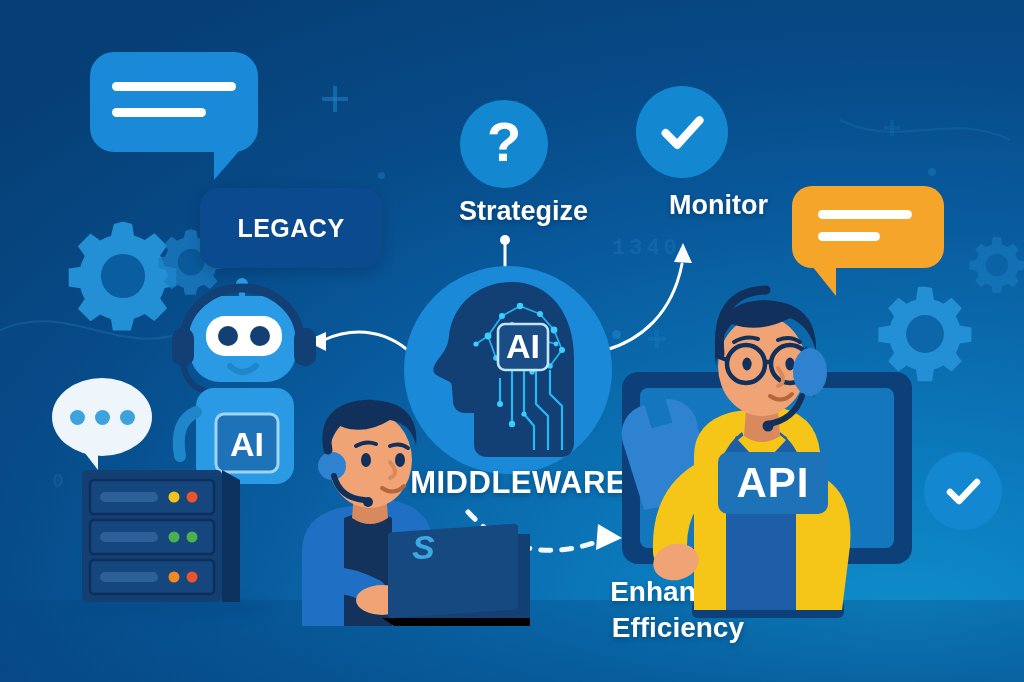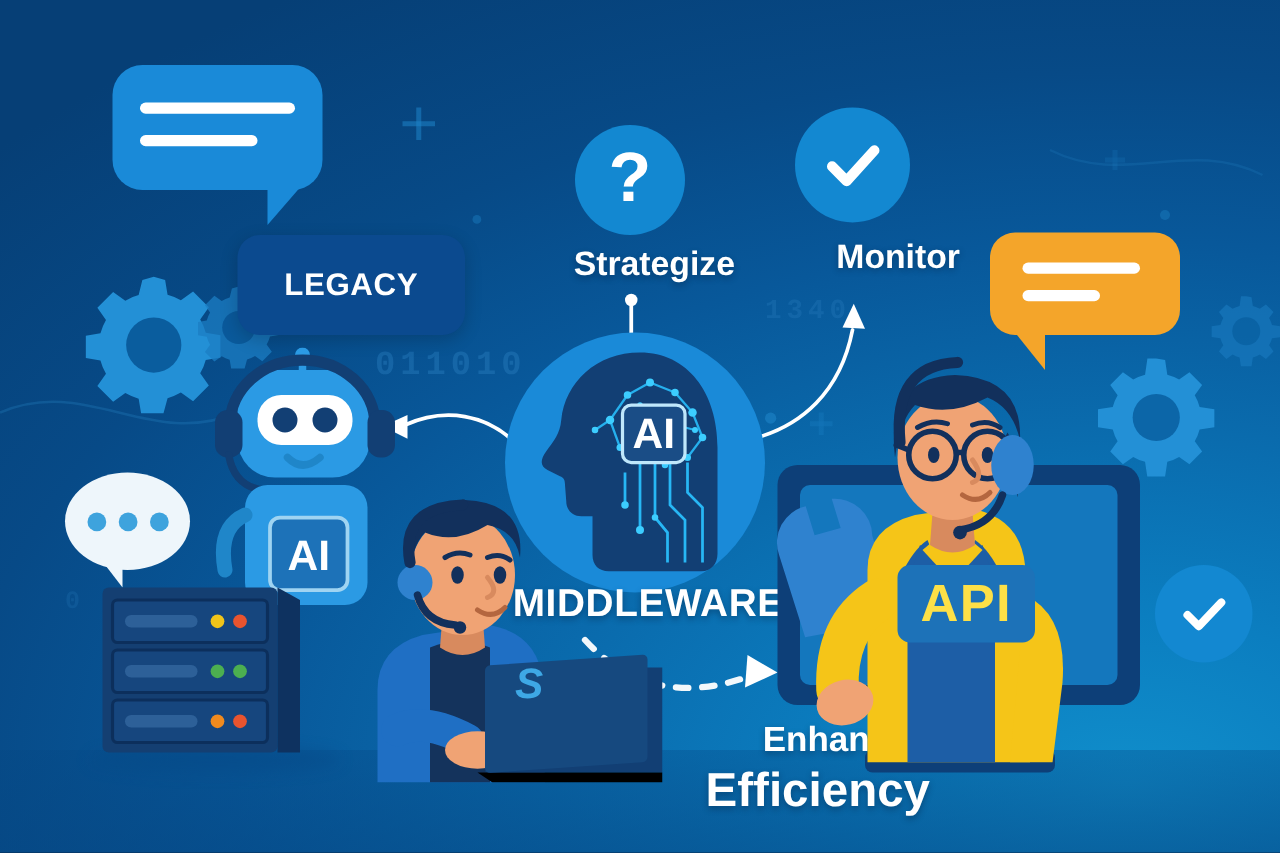--- a/index.html
+++ b/index.html
@@ -23,41 +23,40 @@
   .chip{
     position:absolute;background:#0b4a8f;color:#fff;border-radius:16px;
     display:flex;align-items:center;justify-content:center;text-align:center;
     font-weight:700;line-height:1.12;letter-spacing:.5px;
     box-shadow:0 4px 14px rgba(0,0,0,.18);
   }
   .plainLabel{position:absolute;color:#fff;font-weight:700;text-align:right;line-height:1.12;
               text-shadow:0 2px 5px rgba(0,20,45,.35);}
   .badge{
     position:absolute;border-radius:10px;display:flex;align-items:center;justify-content:center;
-    color:#fde047;font-weight:700;letter-spacing:1px;
+    color:#ffffff;font-weight:700;letter-spacing:1px;
   }
   
   .bubble{position:absolute;border-radius:24px;}
   .bubble .ln{position:absolute;background:#fff;border-radius:8px;}
   .bTail{position:absolute;width:0;height:0;}
   .dotBubble{position:absolute;background:#eef6fb;border-radius:50%;}
   .dotBubble .d{position:absolute;width:15px;height:15px;border-radius:50%;background:#3ea3dd;top:50%;margin-top:-7px;}
   
   .circNode{position:absolute;border-radius:50%;background:#1388d1;display:flex;align-items:center;justify-content:center;}
   
   .monFrame{position:absolute;background:#0d3f78;border-radius:16px;}
   .monScreen{position:absolute;background:#1477bd;border-radius:8px;}
   .monStand{position:absolute;background:#0d3f78;}
 </style>
 </head>
 <body>
 
 <div id="scene">
 
-  <div class="binary" style="left:300px;top:278px;font-size:27px;">011010</div>
   <div class="binary" style="left:612px;top:236px;font-size:22px;opacity:.3;">1340</div>
   <div class="binary" style="left:52px;top:470px;font-size:20px;opacity:.22;">0 1</div>
 
   <div class="bgPlus" style="left:322px;top:86px;width:26px;height:26px;"></div>
   <div class="bgPlus" style="left:676px;top:466px;width:22px;height:22px;opacity:.6;"></div>
   <div class="bgPlus" style="left:648px;top:330px;width:18px;height:18px;opacity:.5;"></div>
   <div class="bgPlus" style="left:884px;top:120px;width:16px;height:16px;opacity:.35;"></div>
 
   <div class="abs" style="left:612px;top:330px;width:9px;height:9px;border-radius:50%;background:#1e84c8;opacity:.6;"></div>
   <div class="abs" style="left:928px;top:168px;width:8px;height:8px;border-radius:50%;background:#1e84c8;opacity:.4;"></div>
@@ -102,21 +101,21 @@
     <path d="M468 512 C 510 558, 560 556, 602 540" stroke="#ffffff" stroke-width="5" fill="none" stroke-dasharray="10 11" stroke-linecap="round" opacity=".95"></path>
     <polygon points="598,524 622,538 596,550" fill="#ffffff"></polygon>
   </svg>
 
   <div class="bubble" style="left:90px;top:52px;width:168px;height:100px;background:#1a8ad8;">
     <div class="ln" style="left:22px;top:30px;width:124px;height:9px;"></div>
     <div class="ln" style="left:22px;top:56px;width:94px;height:9px;"></div>
   </div>
   <div class="bTail" style="left:214px;top:150px;border-left:0 solid transparent;border-right:26px solid transparent;border-top:30px solid #1a8ad8;"></div>
 
-  <div class="chip" style="left:190px;top:188px;width:182px;height:80px;font-size:25px;flex-direction:column;background:#0b4a8f;border-radius:18px;">
+  <div class="chip" style="left:200px;top:188px;width:182px;height:80px;font-size:25px;flex-direction:column;background:#0b4a8f;border-radius:18px;">
     <span>LEGACY</span>
   </div>
 
   <div class="circNode" style="left:460px;top:100px;width:88px;height:88px;">
     <span style="color:#fff;font-size:56px;font-weight:700;line-height:1;margin-top:-4px;">?</span>
   </div>
   <div class="plainLabel" style="left:420px;top:196px;width:168px;font-size:27px;">Strategize</div>
 
   <div class="circNode" style="left:636px;top:86px;width:92px;height:92px;">
     <svg width="56" height="56" viewBox="0 0 48 48">
@@ -181,21 +180,21 @@
         <circle cx="108" cy="140" r="2.6"></circle>
     </g>
 
     <rect x="82" y="50" width="50" height="46" rx="7" fill="#1a4d86" stroke="#bfe7fb" stroke-width="2.6"></rect>
     <text x="107" y="84" font-family="Liberation Sans, sans-serif" font-size="34" font-weight="700" fill="#ffffff" text-anchor="middle">AI</text>
   </svg>
 
   <div class="plainLabel" style="left:383px;top:466px;width:244px;font-size:31px;letter-spacing:.5px;">MIDDLEWARE</div>
 
   <div class="plainLabel" style="left:540px;top:576px;width:204px;font-size:28px;">Enhanced</div>
-  <div class="plainLabel" style="left:540px;top:612px;width:204px;font-size:38px;">Efficiency</div>
+  <div class="plainLabel" style="left:540px;top:612px;width:204px;font-size:28px;">Efficiency</div>
 
   <div class="dotBubble" style="left:52px;top:378px;width:100px;height:78px;">
     <div class="d" style="left:18px;"></div>
     <div class="d" style="left:43px;"></div>
     <div class="d" style="left:68px;"></div>
   </div>
   <div class="bTail" style="left:78px;top:444px;border-right:0 solid transparent;border-left:20px solid transparent;border-top:26px solid #eef6fb;"></div>
 
   <svg class="abs" style="left:150px;top:278px;" width="186" height="210" viewBox="0 0 186 210">
 

